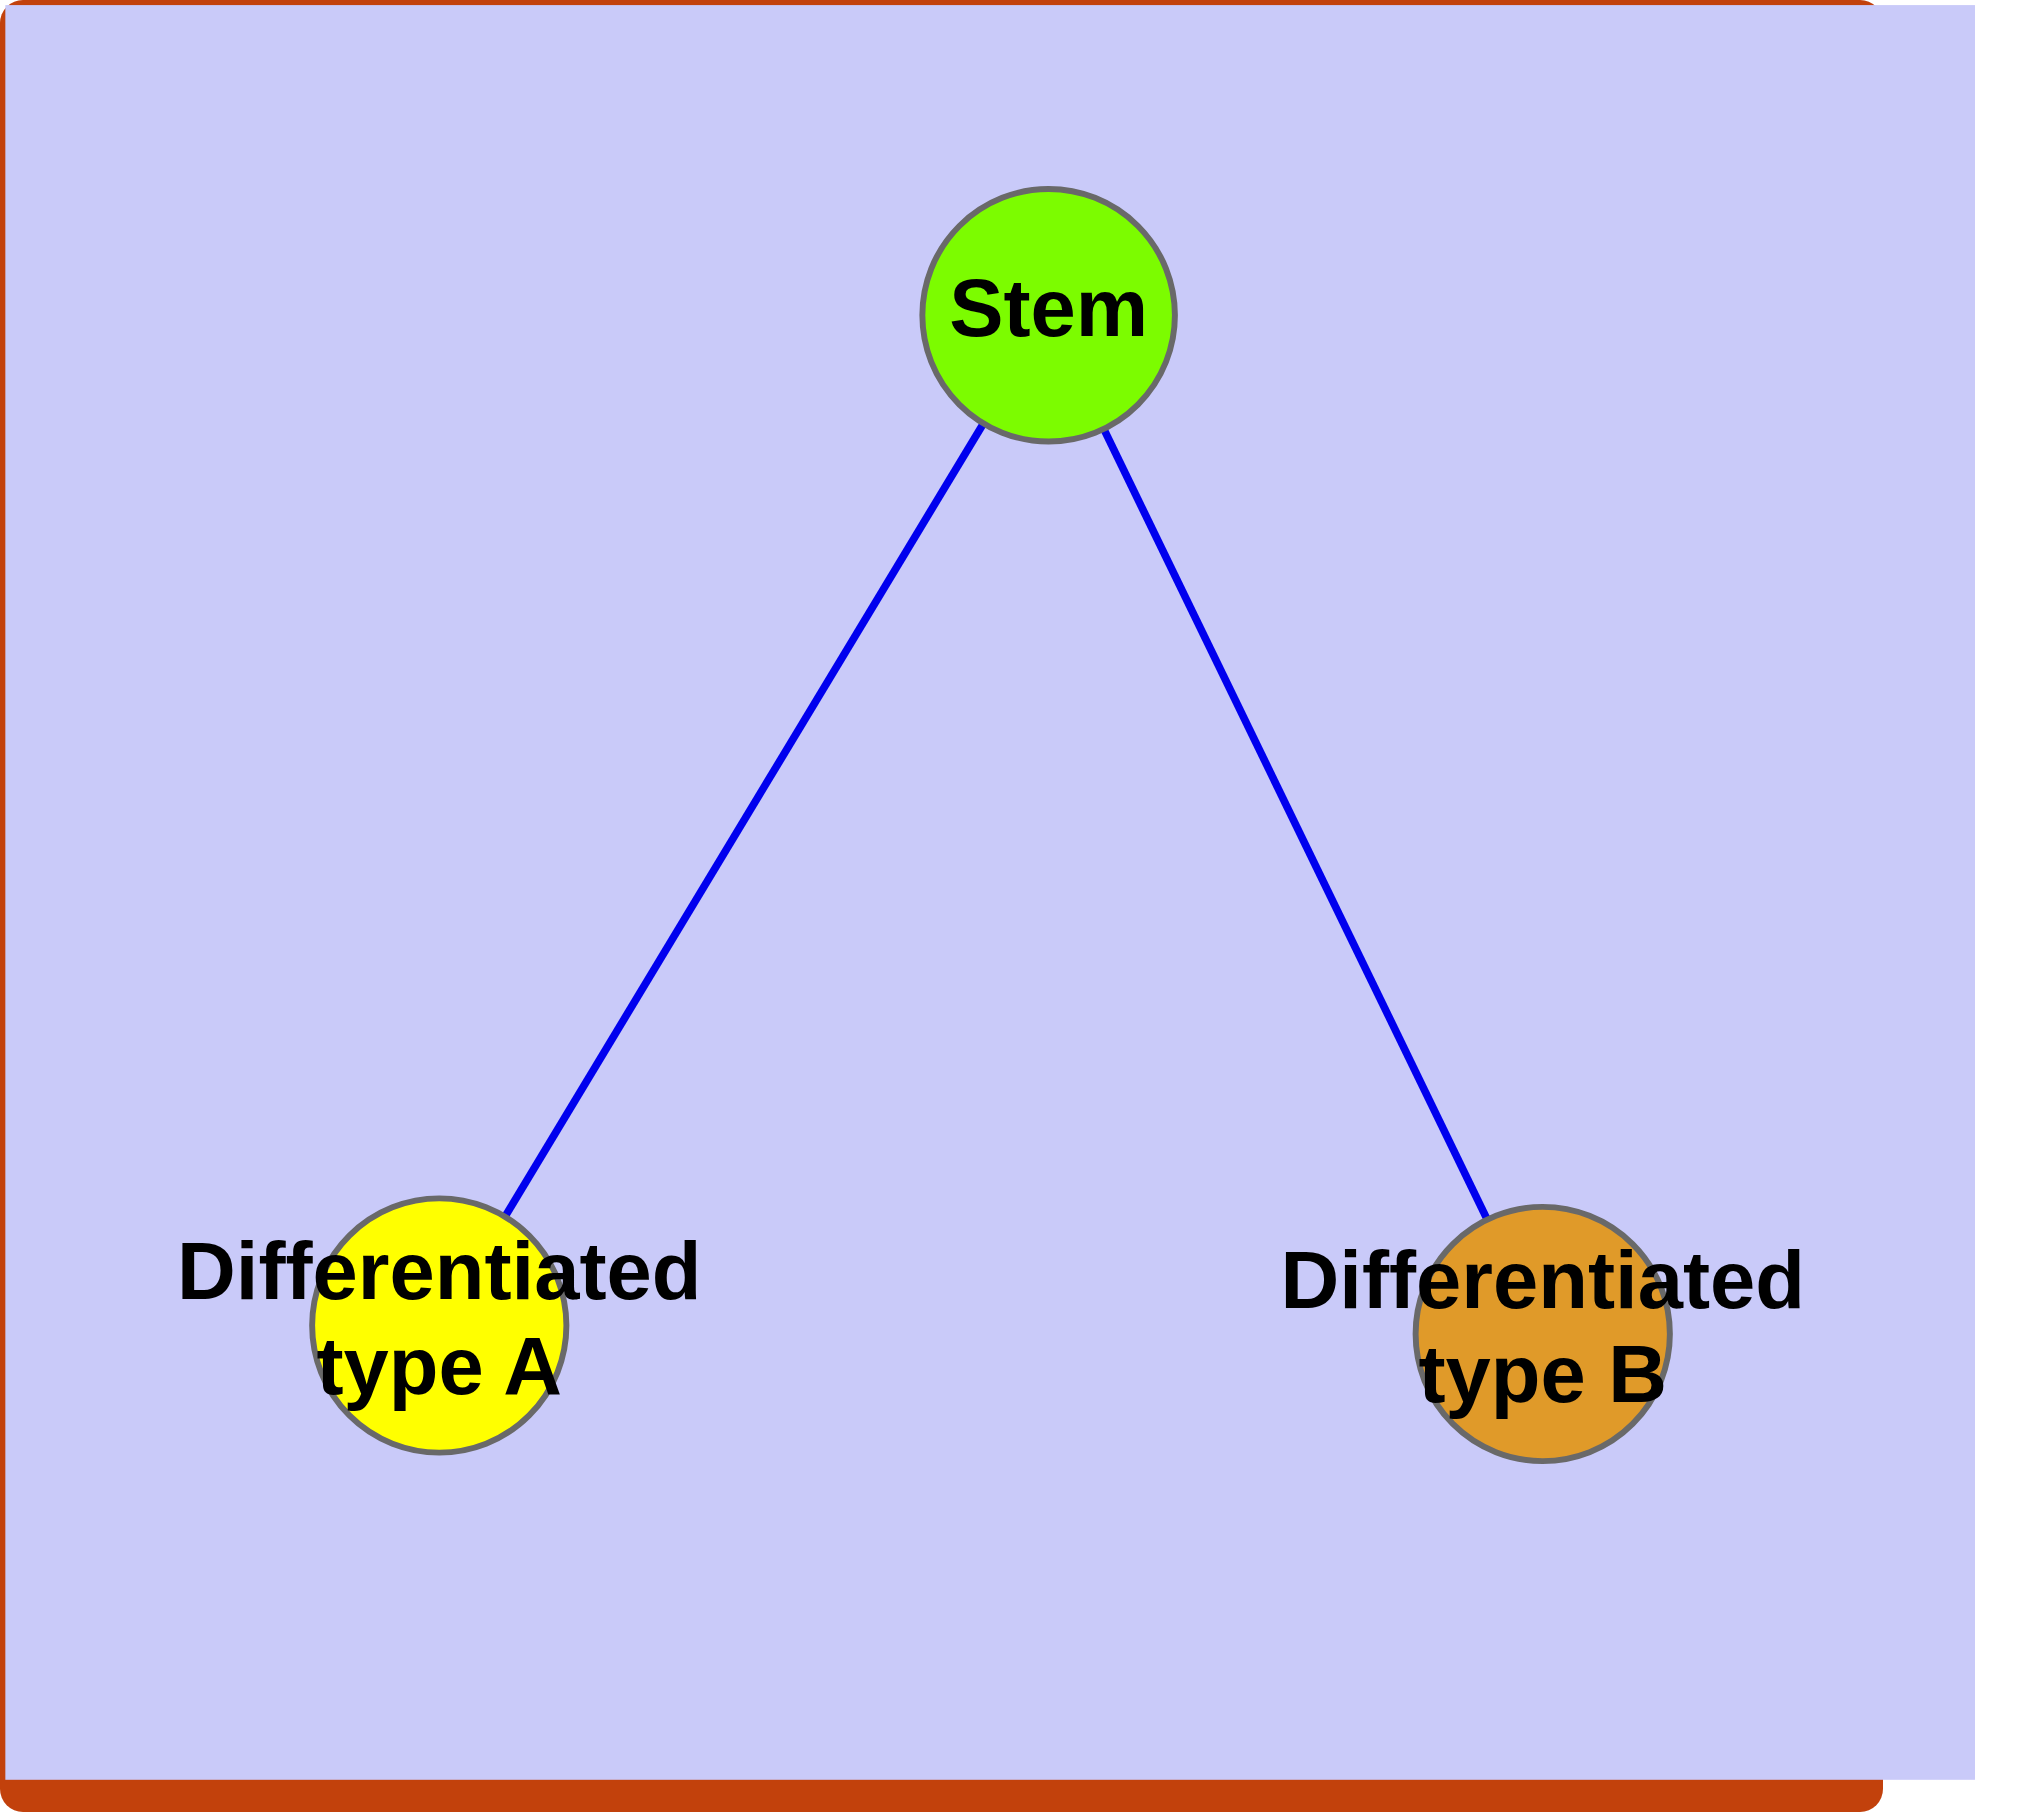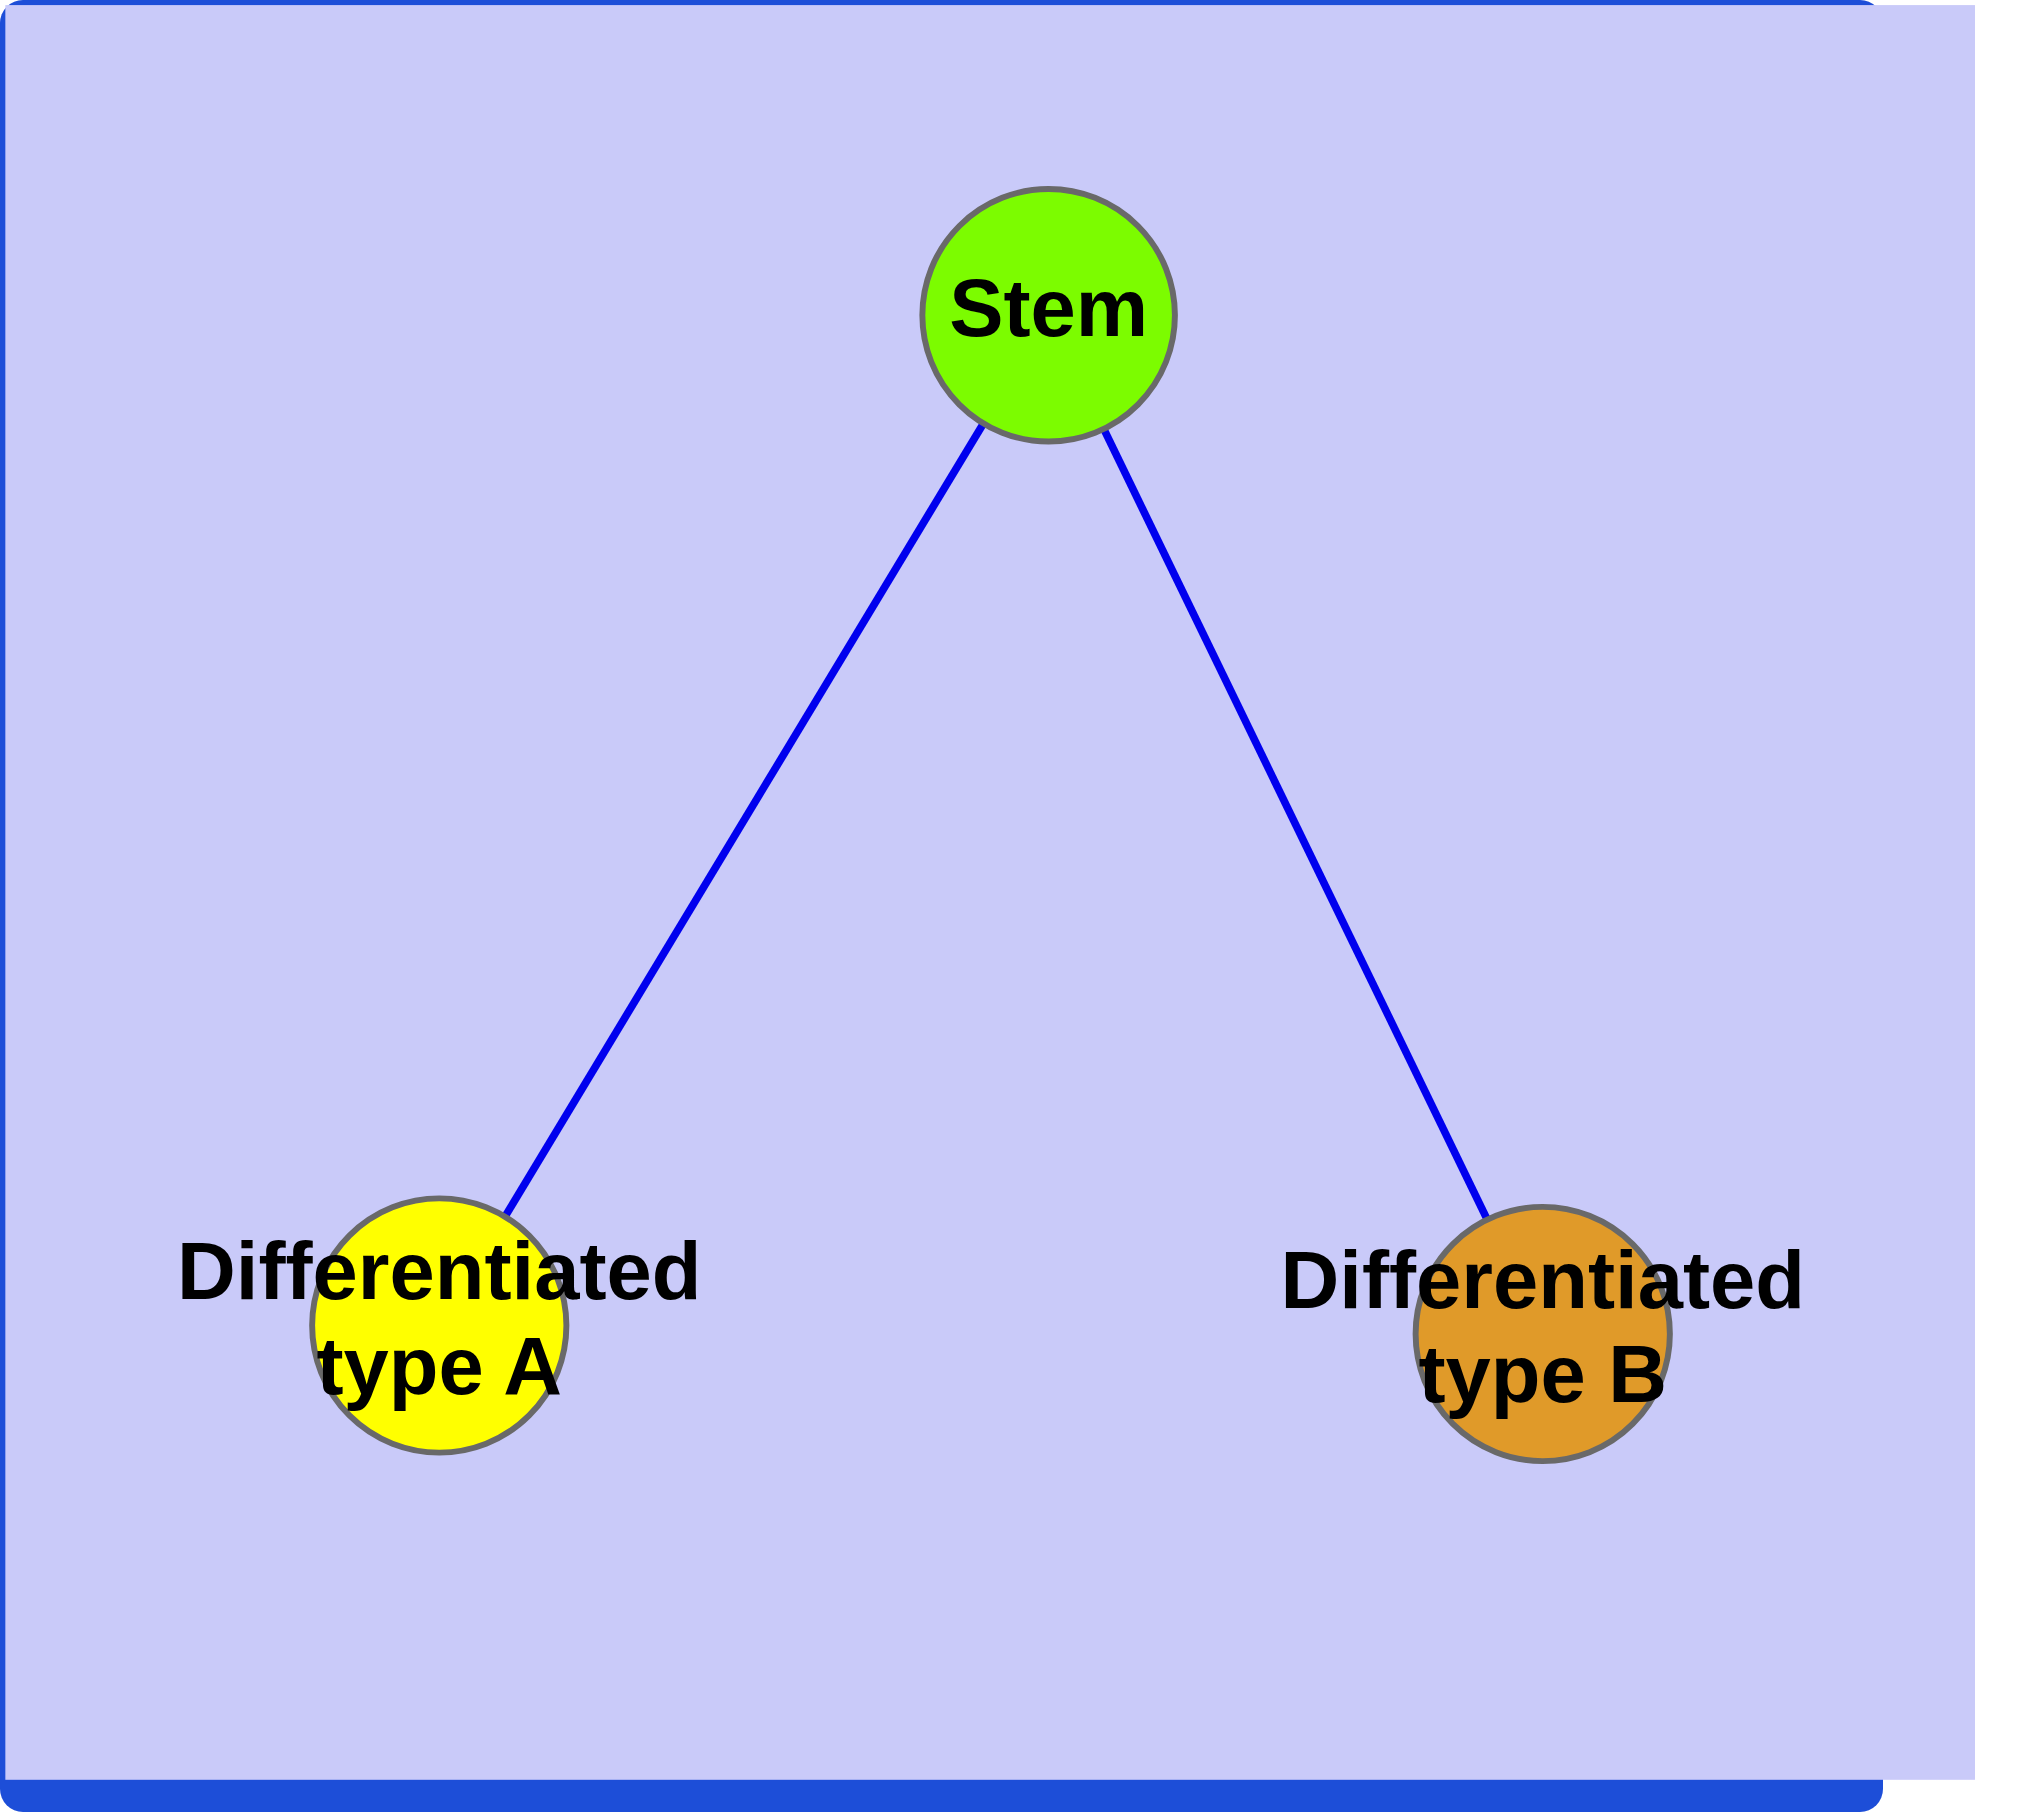--- a/index.html
+++ b/index.html
@@ -10,21 +10,21 @@
   body {
     width: 2021px;
     height: 1812px;
     overflow: hidden;
     font-family: "Liberation Sans", sans-serif;
   }
   #stage {
     position: relative;
     width: 1883px;
     height: 1812px;
-    background: #1d4ed8;
+    background: #c2410c;
     border-radius: 23px;
   }
   #graph-svg {
     position: absolute;
     left: 0;
     top: 0;
     width: 2021px;
     height: 1812px;
     display: block;
   }

